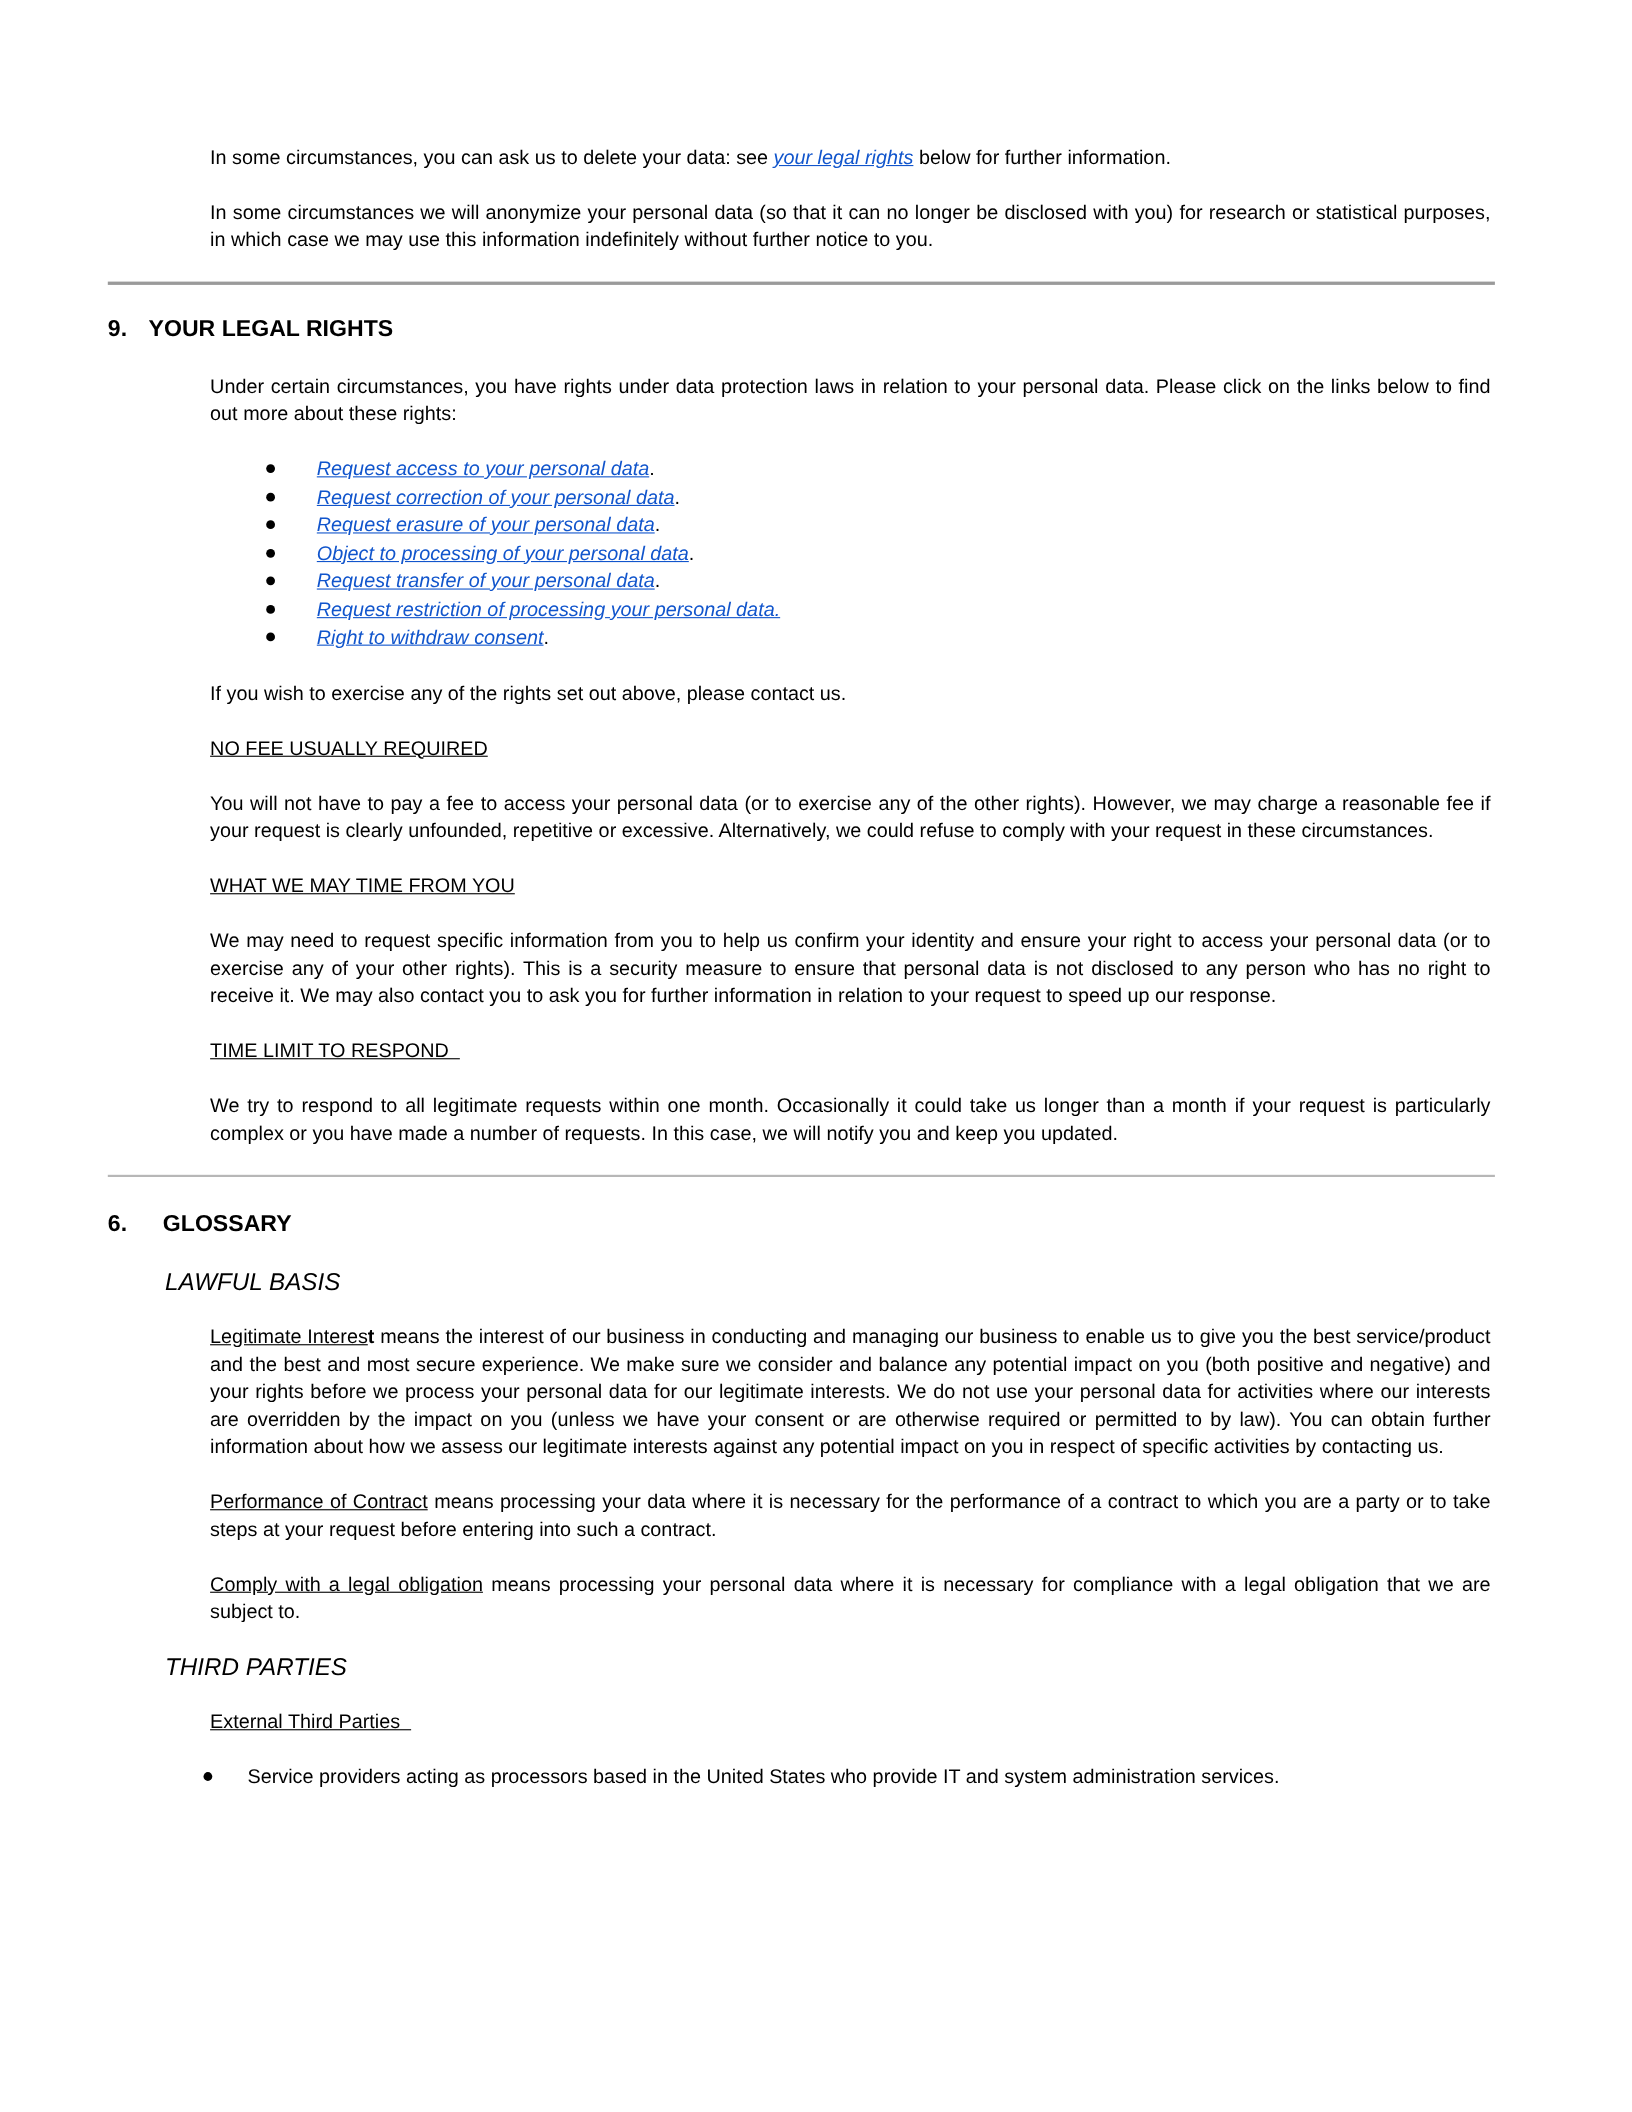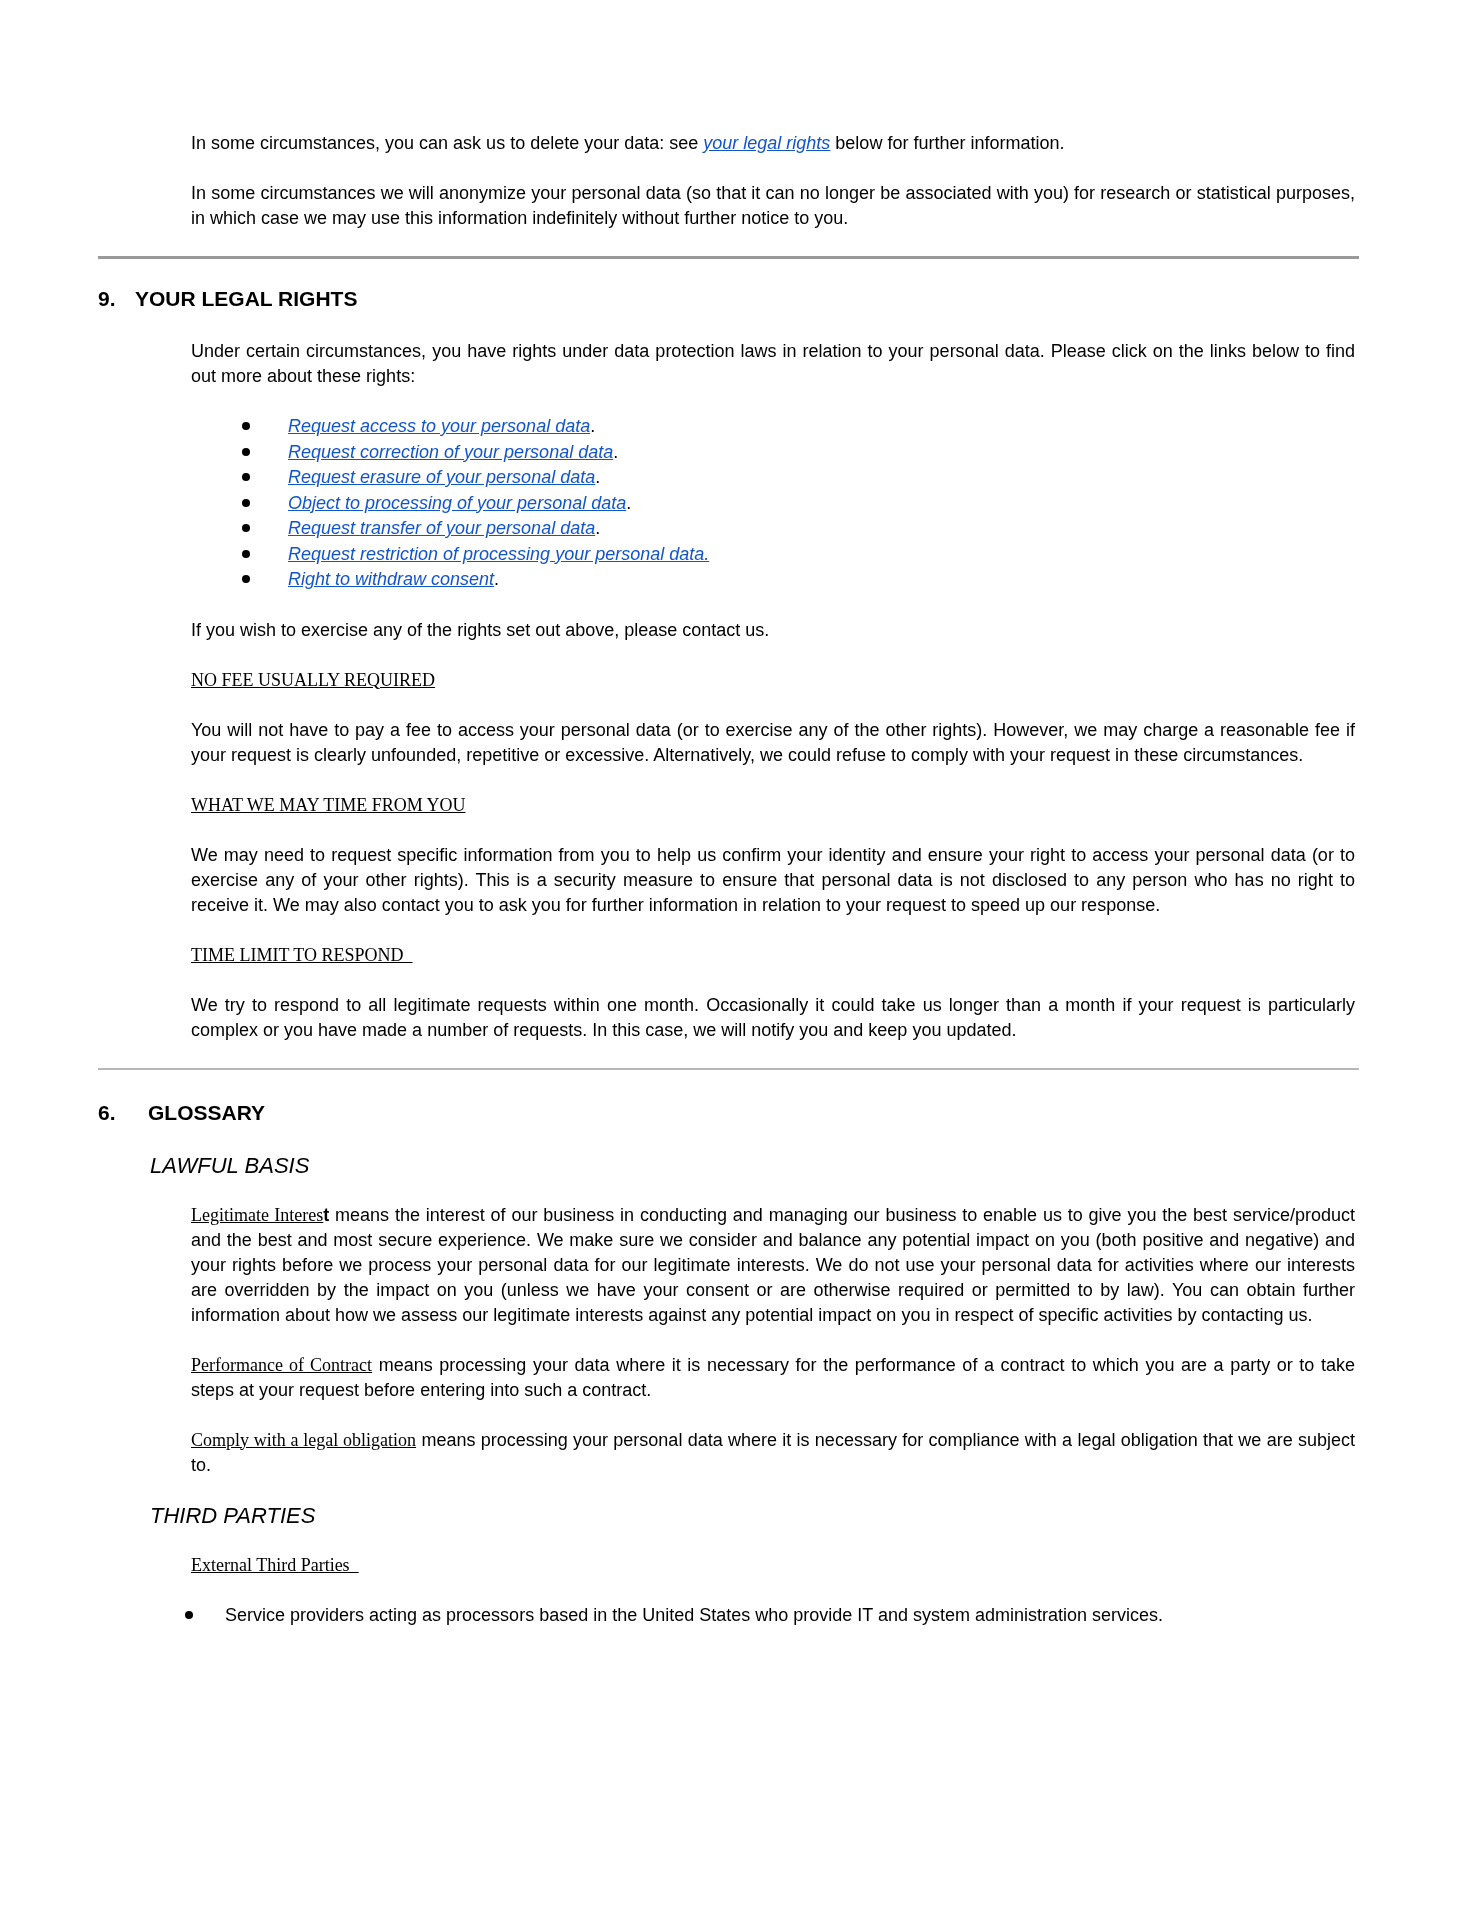--- a/index.html
+++ b/index.html
@@ -28,37 +28,37 @@
   .h-num{
     display:flex;font-weight:bold;font-size:21px;line-height:30px;
     margin:0 0 25px 0;
   }
   .h-num .num9{width:37px;flex:none;}
   .h-num .num10{width:50px;flex:none;}
   .side-head{
     font-style:italic;font-size:22px;line-height:25px;
     margin:0 0 25px 52px;
   }
-  .u{text-decoration:underline;font-family:Liberation Serif, serif;}
+  .u{text-decoration:underline;}
   .b{font-weight:bold;}
   .link-list{margin:0 0 25px 143px;}
   .link-item{position:relative;padding-left:47px;line-height:25.5px;list-style:none;}
   .link-item .dot{position:absolute;left:1px;top:8px;width:8px;height:8px;border-radius:50%;background:var(--text);}
   .bullet-row{position:relative;margin:0 4px 25px 86px;padding-left:41px;}
   .bullet-row .dot{position:absolute;left:1px;top:8px;width:8px;height:8px;border-radius:50%;background:var(--text);}
 </style>
 </head>
 <body>
 
 <div class="page">
   <div class="content">
 
     <p class="indent"><span>In some circumstances, you can ask us to delete your data: see </span><a class="doclink">your legal rights</a><span> below for further information.</span></p>
 
-    <p class="indent just">In some circumstances we will anonymize your personal data (so that it can no longer be associated with you) for research or statistical purposes, in which case we may use this information indefinitely without further notice to you.</p>
+    <p class="indent just">In some circumstances we will anonymize your personal data (so that it can no longer be disclosed with you) for research or statistical purposes, in which case we may use this information indefinitely without further notice to you.</p>
 
     <hr class="hr hr-top">
 
     <div class="h-num">
       <span class="num9">9.</span>
       <span>YOUR LEGAL RIGHTS</span>
     </div>
 
     <p class="indent just">Under certain circumstances, you have rights under data protection laws in relation to your personal data. Please click on the links below to find out more about these rights:</p>
 

